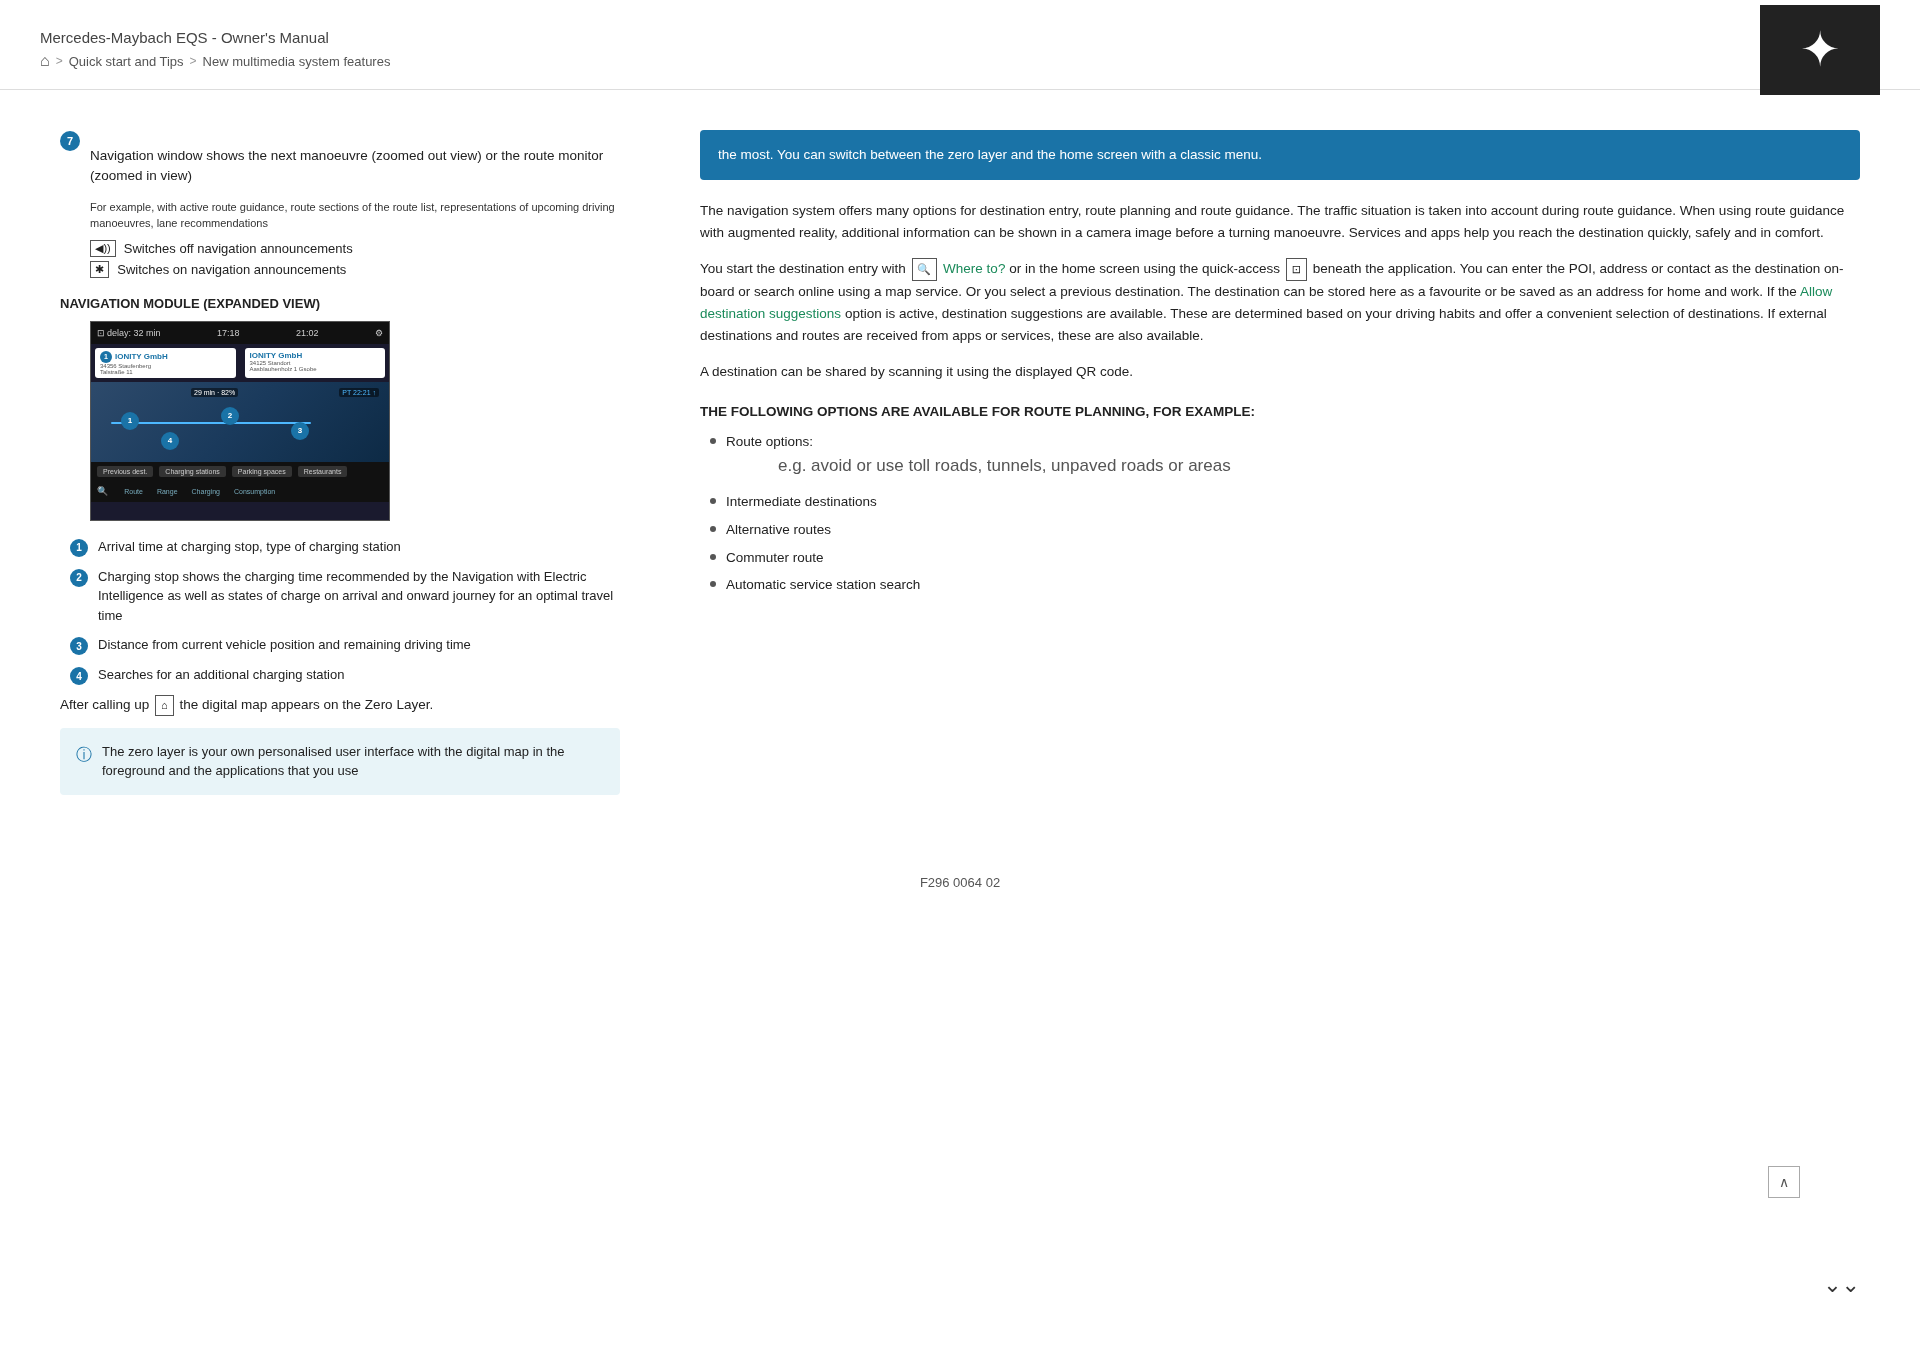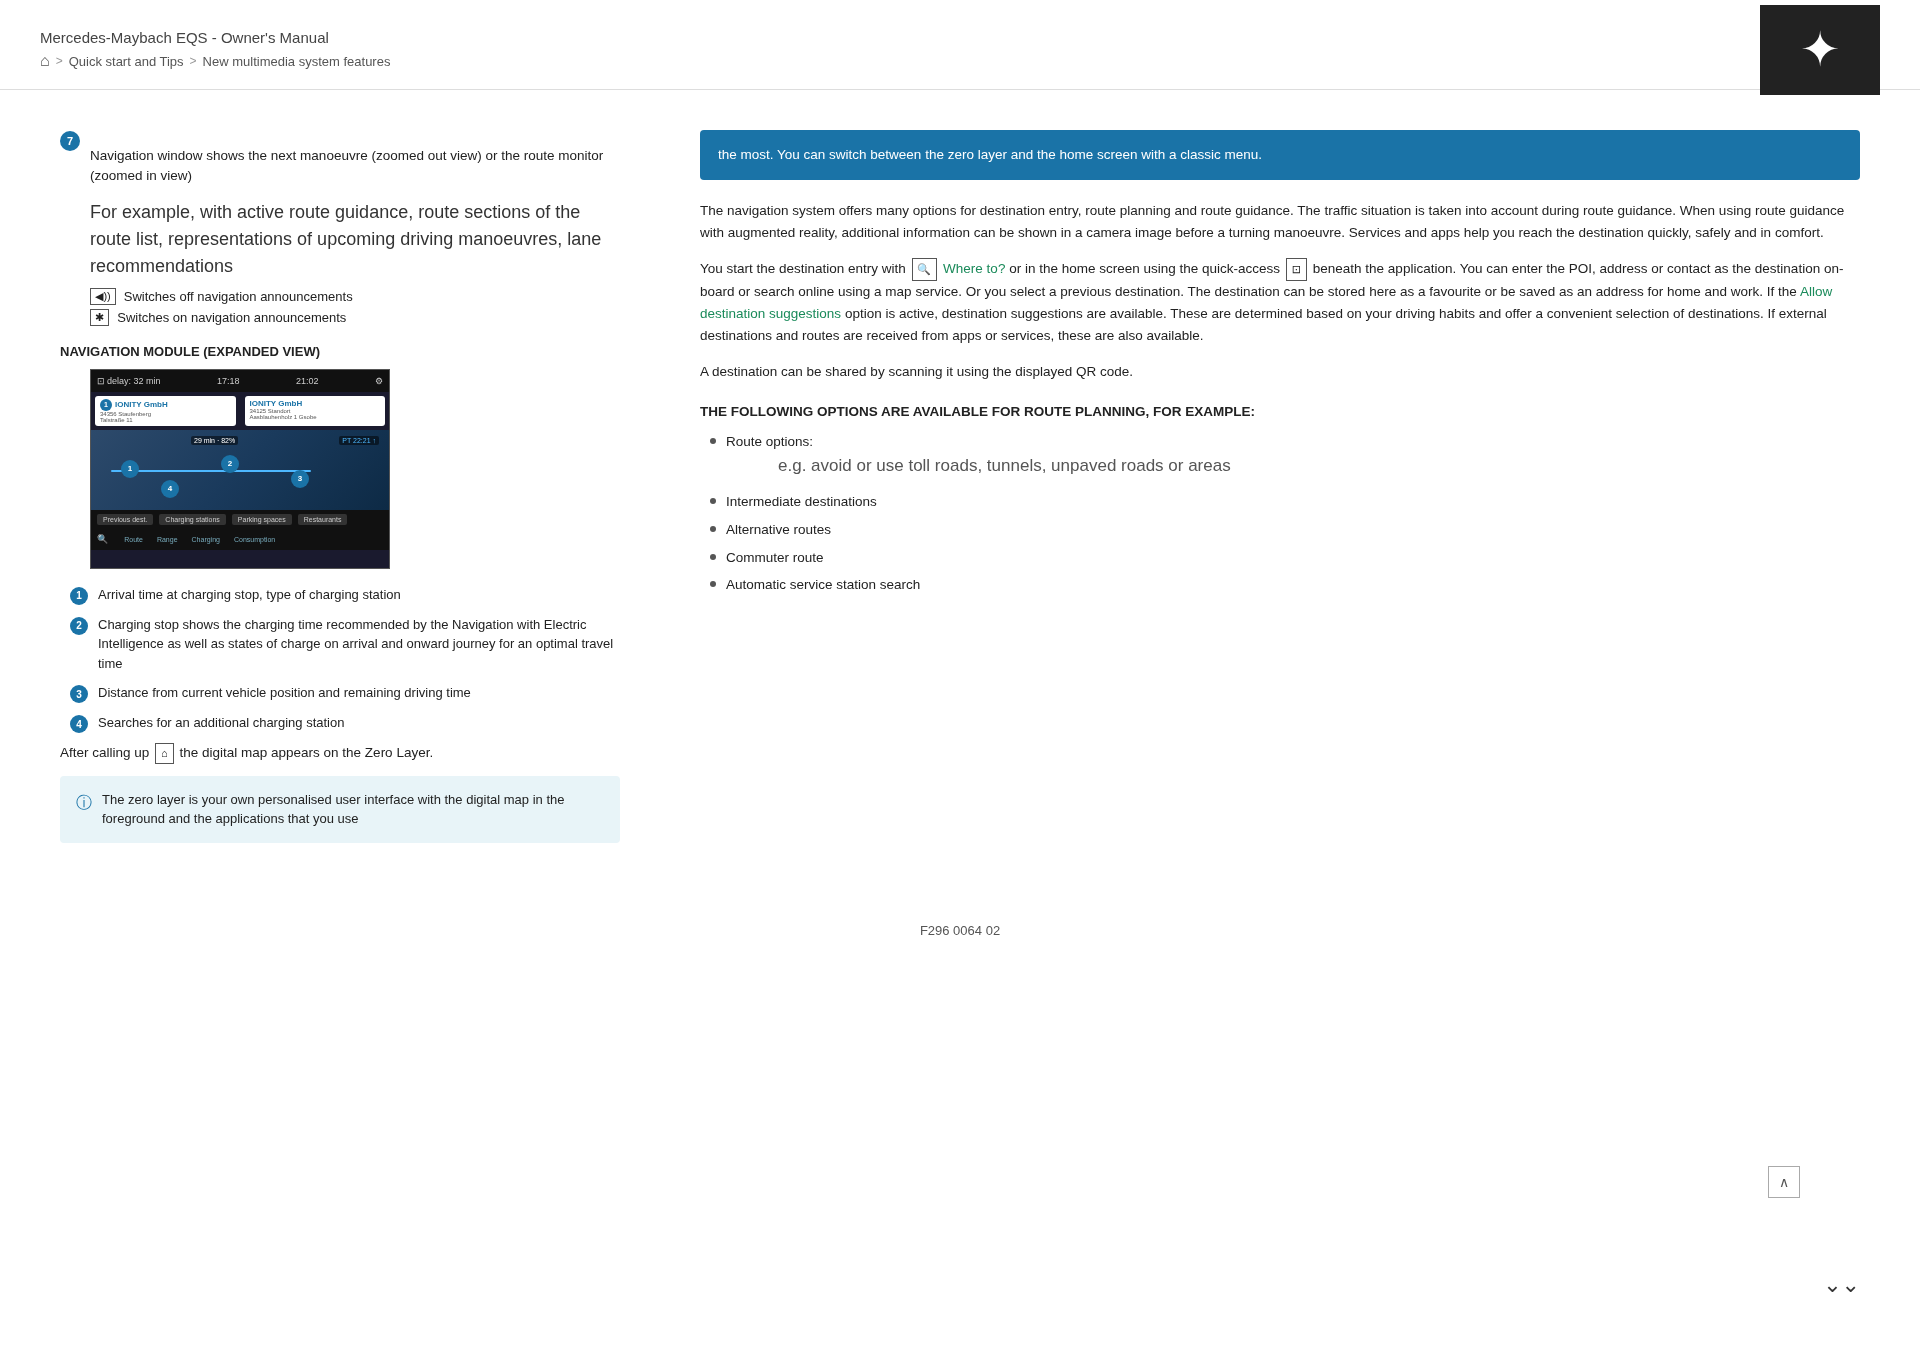--- a/index.html
+++ b/index.html
@@ -99,21 +99,21 @@
       flex-shrink: 0;
       margin-top: 1px;
     }
     .circle-blue { background: #1a73a7; }
 
     .item-text { line-height: 1.5; font-size: 13.5px; margin-top: 16px; }
 
     .sub-text {
       margin-left: 30px;
       margin-bottom: 8px;
-      font-size: 18px;
+      font-size: 11px;
       line-height: 1.5;
       color: #333;
     }
 
     .icon-row {
       display: flex;
       align-items: center;
       gap: 8px;
       margin-left: 30px;
       margin-bottom: 4px;

